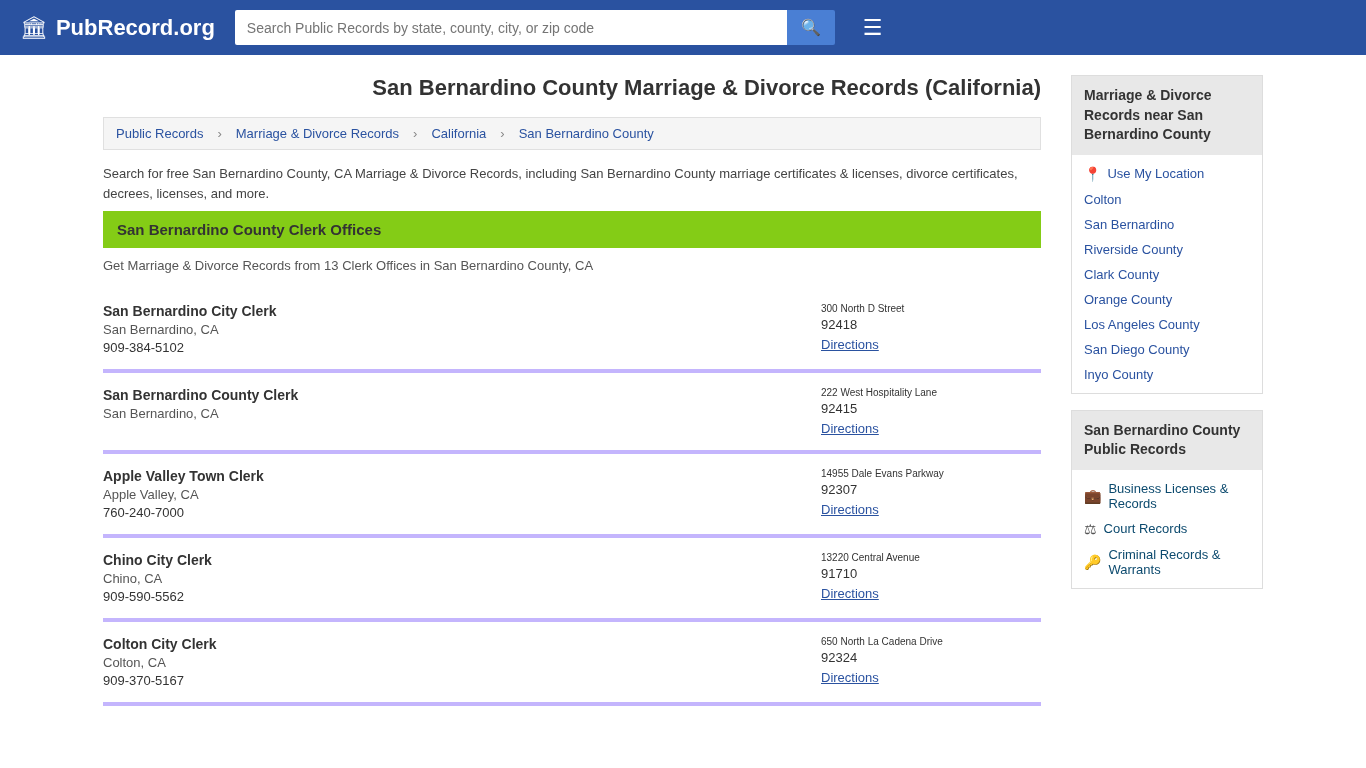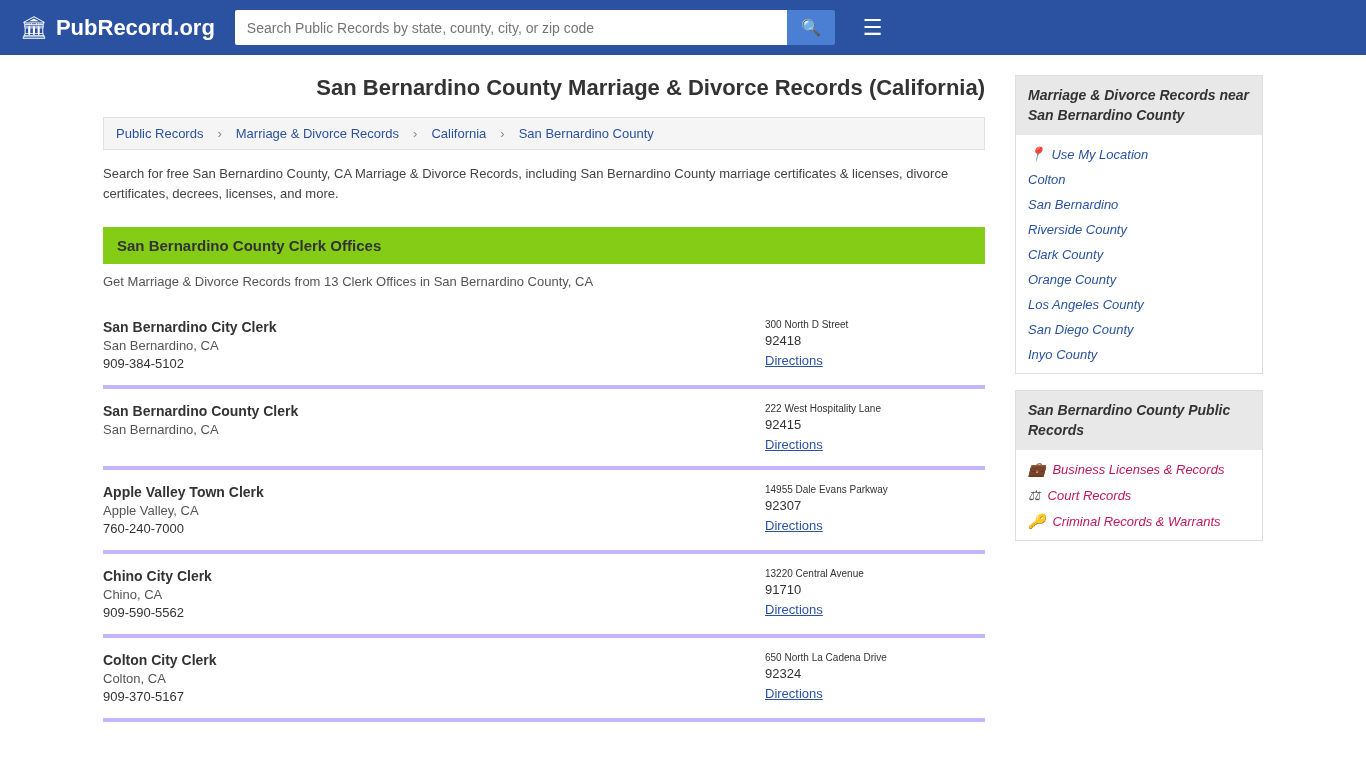--- a/index.html
+++ b/index.html
@@ -95,21 +95,21 @@
     }
     .breadcrumb a {
       color: #2a52a0;
       text-decoration: none;
     }
     .breadcrumb-sep { color: #888; margin: 0 2px; }
 
     .description {
       font-size: 13px;
       color: #444;
-      margin-bottom: 24px;
+      margin-bottom: 8px;
       line-height: 1.5;
     }
 
     
     .section-header {
       background: #84cc16;
       padding: 10px 14px;
       font-size: 15px;
       font-weight: bold;
       color: #333;
@@ -160,23 +160,22 @@
     }
     .directions-link {
       color: #2a52a0;
       text-decoration: underline;
       font-size: 13px;
       cursor: pointer;
     }
 
     
     .sidebar {
-      width: 248px;
+      width: 192px;
       flex-shrink: 0;
-      font-style: italic;
     }
     .sidebar-box {
       border: 1px solid #ddd;
       margin-bottom: 16px;
     }
     .sidebar-header {
       background: #e8e8e8;
       padding: 10px 12px;
       font-size: 14px;
       font-weight: bold;
@@ -212,21 +211,21 @@
       padding: 6px 0;
     }
     .sidebar-pub-list li {
       padding: 5px 12px;
       font-size: 13px;
       display: flex;
       align-items: center;
       gap: 7px;
     }
     .sidebar-pub-list li a {
-      color: #be185d;
+      color: #0c4a6e;
       text-decoration: none;
     }
     .pub-icon {
       font-size: 14px;
       color: #555;
     }
   </style>
 </head>
 <body>
 

